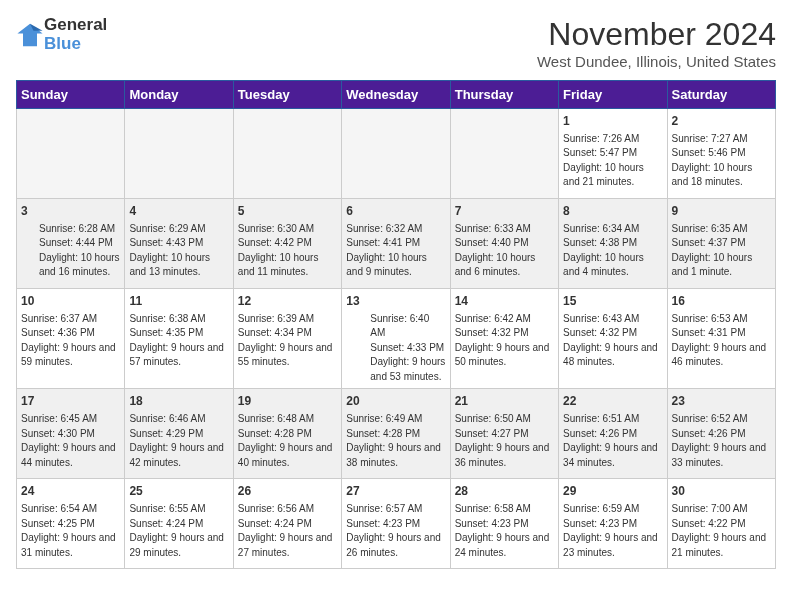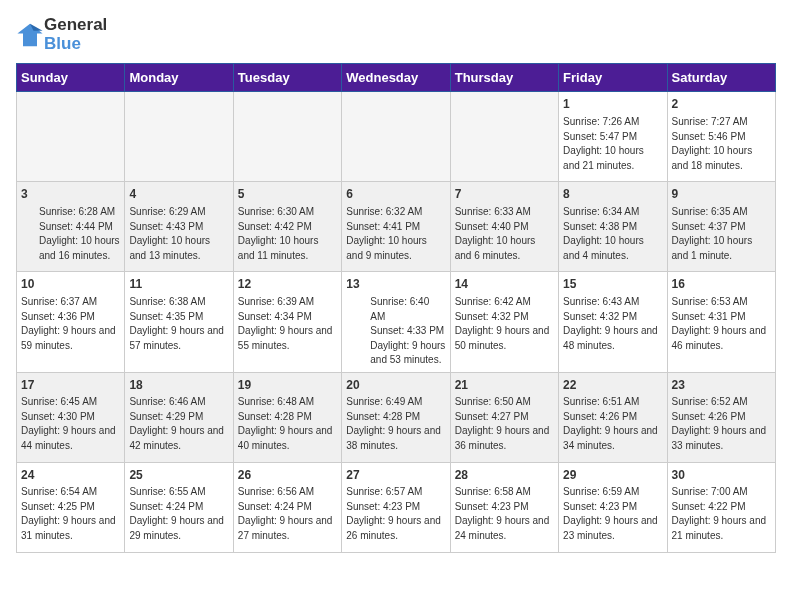--- a/index.html
+++ b/index.html
@@ -90,20 +90,22 @@
       <polygon points="20,4 38,14 25,14" fill="#2a6aaf"></polygon>
     </svg>
     <div>
       <div style="font-size:17px;font-weight:bold;color:#333;line-height:1.1;">
         <span style="color:#333;">General</span>
       </div>
       <div style="font-size:17px;font-weight:bold;color:#4a90d9;line-height:1.1;">Blue</div>
     </div>
   </div>
   <div class="title-section">
+    <h1>November 2024</h1>
+    <h2>West Dundee, Illinois, United States</h2>
   </div>
 </div>
 
 <table class="calendar">
   <thead>
     <tr>
     <th>Sunday</th>
         <th>Monday</th>
         <th>Tuesday</th>
         <th>Wednesday</th>

